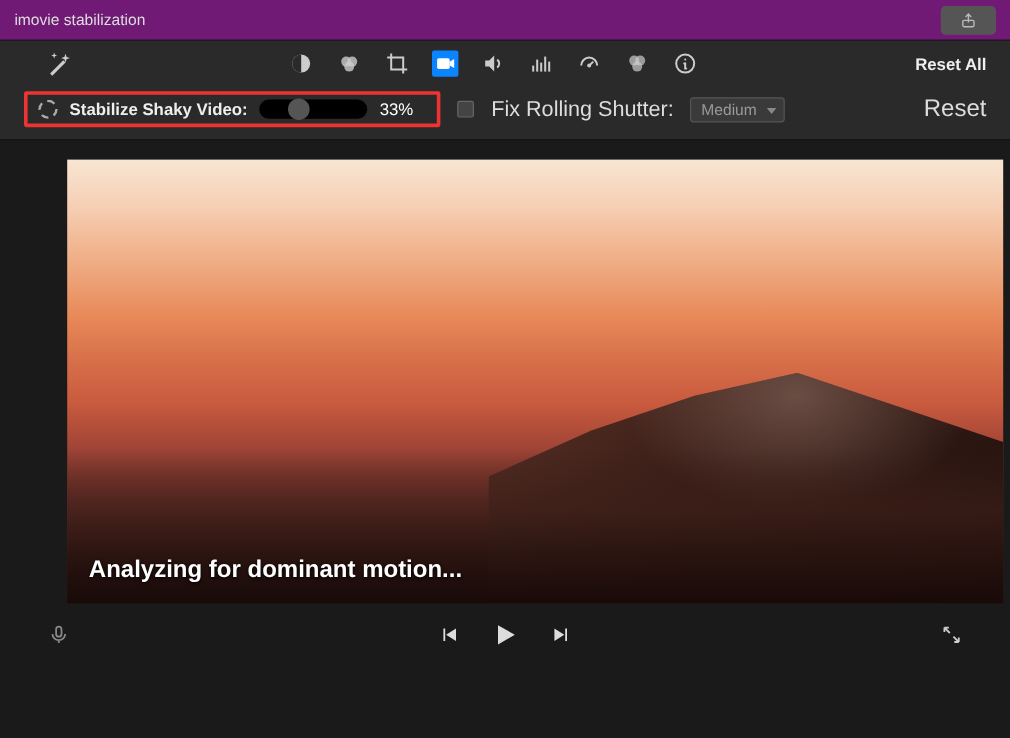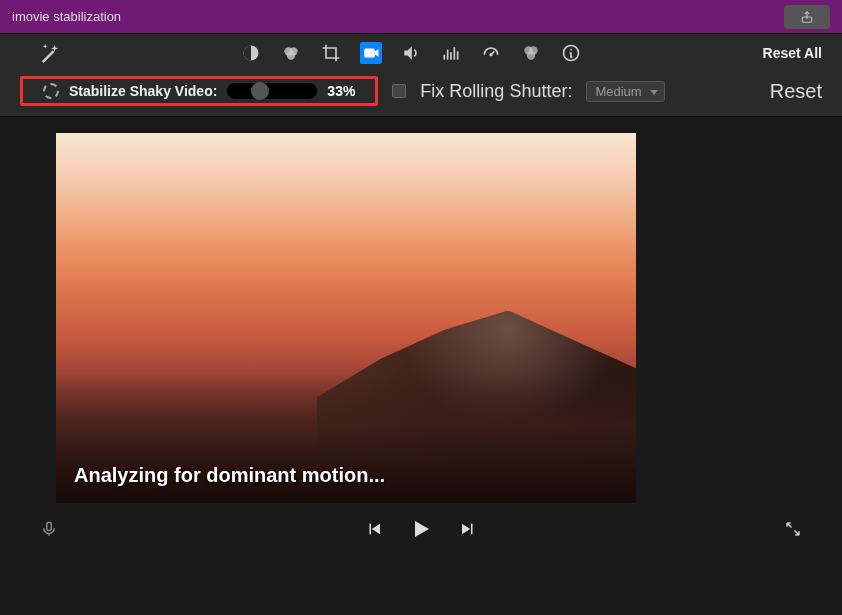--- a/index.html
+++ b/index.html
@@ -60,21 +60,21 @@
   .stabilize-row {
     display: flex;
     align-items: center;
     padding: 6px 20px 10px 20px;
     gap: 14px;
   }
   .highlight-box {
     border: 3px solid #e33;
     display: flex;
     align-items: center;
-    padding: 4px 10px 4px 20px;
+    padding: 4px 10px 4px 9px;
     gap: 10px;
     border-radius: 2px;
   }
   .spinner {
     width: 16px; height: 16px;
     border: 2px dashed #aaa;
     border-radius: 50%;
   }
   .stab-label { font-size: 14px; font-weight: 600; color: #eee; }
   .slider-track {
@@ -84,21 +84,21 @@
     position: relative;
   }
   .slider-thumb {
     position: absolute;
     top: -1px; left: 24px;
     width: 18px; height: 18px;
     background: #555;
     border-radius: 50%;
   }
   .pct {
-    font-size: 14px; font-weight: 700; color: #fff;
+    font-size: 14px; font-weight: 400; color: #fff;
     min-width: 38px;
   }
   .checkbox {
     width: 14px; height: 14px;
     background: #444;
     border: 1px solid #666;
     border-radius: 2px;
     display:inline-block;
   }
   .rolling-label { font-size: 18px; color: #ddd; }
@@ -116,21 +116,21 @@
     content: "";
     position: absolute; right: 6px; top: 8px;
     border-left: 4px solid transparent;
     border-right: 4px solid transparent;
     border-top: 5px solid #888;
   }
   .reset { margin-left: auto; font-size: 20px; color: #ddd; }
   .viewer {
     position: relative;
     margin: 16px 56px 0 56px;
-    width: 580px; height: 370px;
+    width: 780px; height: 370px;
     background: linear-gradient(to bottom,
       #f8e6d2 0%, #f6d0b6 10%, #f0b088 22%,
       #e88a5a 35%, #d8704a 45%, #c85a3e 55%,
       #a04436 65%, #6a2f28 78%, #3a1c18 90%, #241210 100%);
     overflow: hidden;
   }
   .mountain {
     position: absolute;
     bottom: 0; right: 0; width: 55%; height: 52%;
     background:

